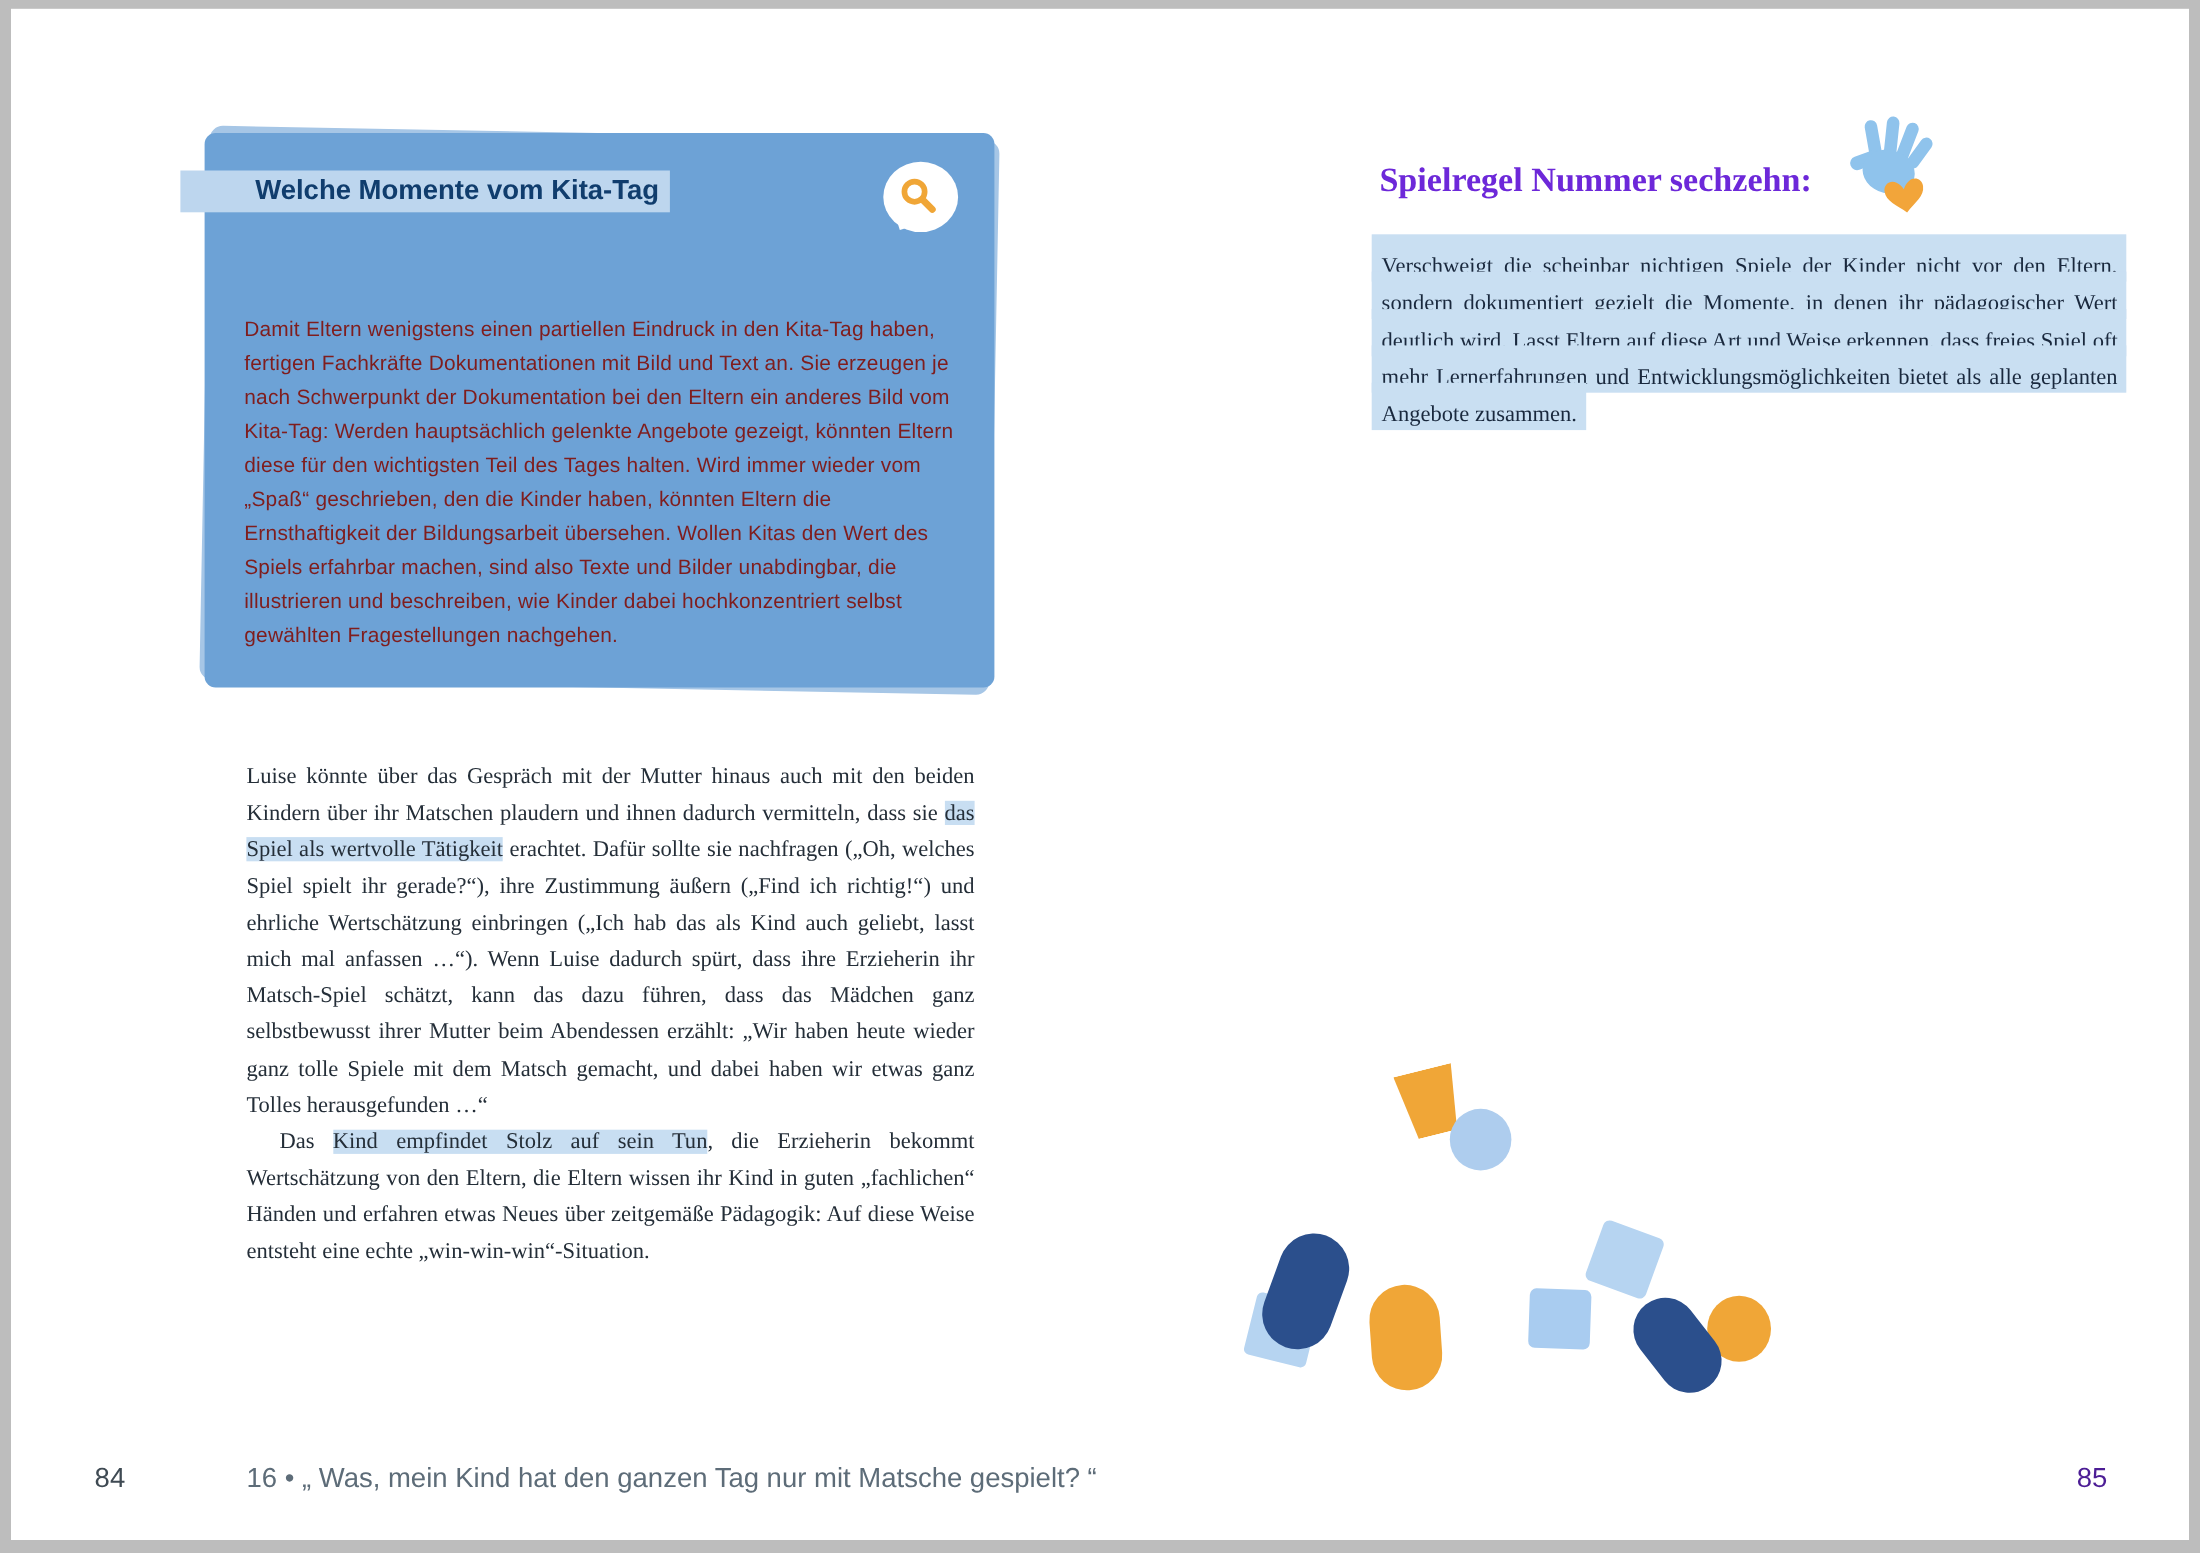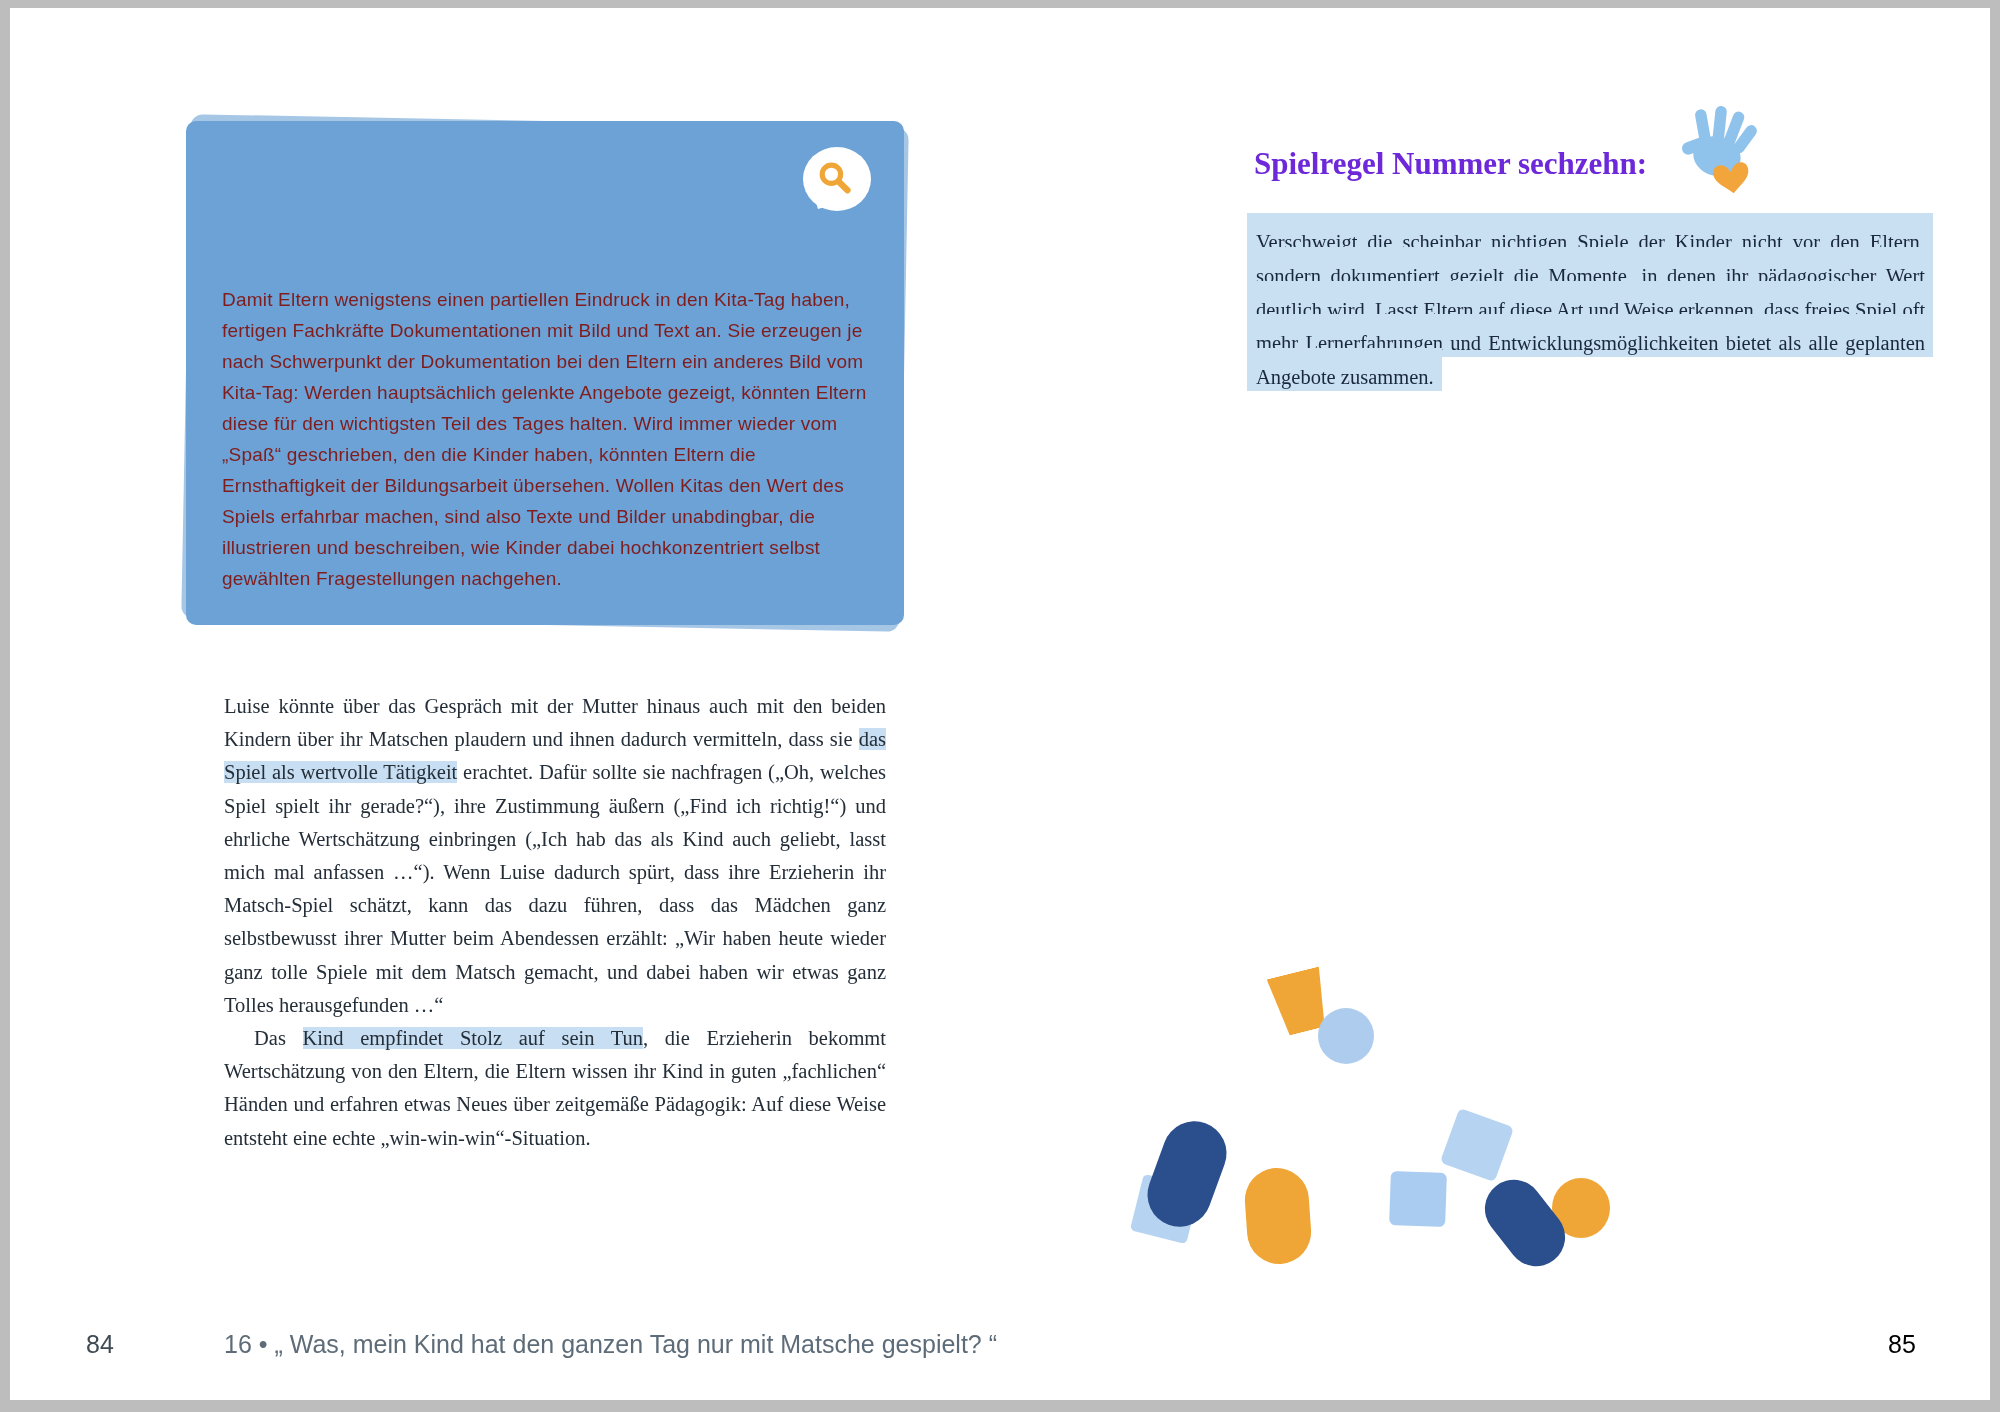--- a/index.html
+++ b/index.html
@@ -87,31 +87,34 @@
   .blk-cyl-o    { left:116px; top:208px; width:64px; height:96px; background:#f0a637; border-radius:32px; transform:rotate(-4deg); }
   .blk-sq2      { left:260px; top:212px; width:56px; height:54px; background:#a9ccf0; border-radius:6px; transform:rotate(2deg); }
   .blk-sq3      { left:318px; top:156px; width:58px; height:58px; background:#b6d4f1; border-radius:6px; transform:rotate(20deg); }
   .blk-circle-o { left:422px; top:218px; width:58px; height:60px; background:#f0a637; border-radius:50%; }
   .blk-cyl-d2   { left:366px; top:216px; width:58px; height:94px; background:#2b4f8c; border-radius:30px; transform:rotate(-38deg); }
 
   
   .footer-item { position:absolute; top:1330px; z-index:2; font-size:25px; }
   .pn-left  { left:86px;  color:#3f4a53; }
   .chapter  { left:224px; color:#5d6c78; }
-  .pn-right { left:1888px; color:#000000; }
+  .pn-right { left:1888px; color:#4c1d95; }
 </style>
 </head>
 <body>
 
 <div>
   <div class="spread"></div>
 
   <div class="info-box-backing"></div>
   <div class="info-box">
     <div class="box-title">
+      <div class="title-line extend">
+        <span>Welche Momente vom Kita-Tag</span>
+      </div>
     </div>
 
     <div class="bubble">
       <svg viewBox="0 0 40 40">
         <circle cx="16" cy="15" r="8" fill="none" stroke="#f0a637" stroke-width="4.5"></circle>
         <line x1="22.5" y1="21.5" x2="30" y2="29" stroke="#f0a637" stroke-width="5.5" stroke-linecap="round"></line>
       </svg>
     </div>
 
     <div class="box-body">Damit Eltern wenigstens einen partiellen Eindruck in den Kita-Tag haben, fertigen Fachkräfte Dokumentationen mit Bild und Text an. Sie erzeugen je nach Schwerpunkt der Dokumentation bei den Eltern ein anderes Bild vom Kita-Tag: Werden hauptsächlich gelenkte Angebote gezeigt, könnten Eltern diese für den wichtigsten Teil des Tages halten. Wird immer wieder vom „Spaß“ geschrieben, den die Kinder haben, könnten Eltern die Ernsthaftigkeit der Bildungsarbeit übersehen. Wollen Kitas den Wert des Spiels erfahrbar machen, sind also Texte und Bilder unabdingbar, die illustrieren und beschreiben, wie Kinder dabei hochkonzentriert selbst gewählten Fragestellungen nachgehen.</div>

